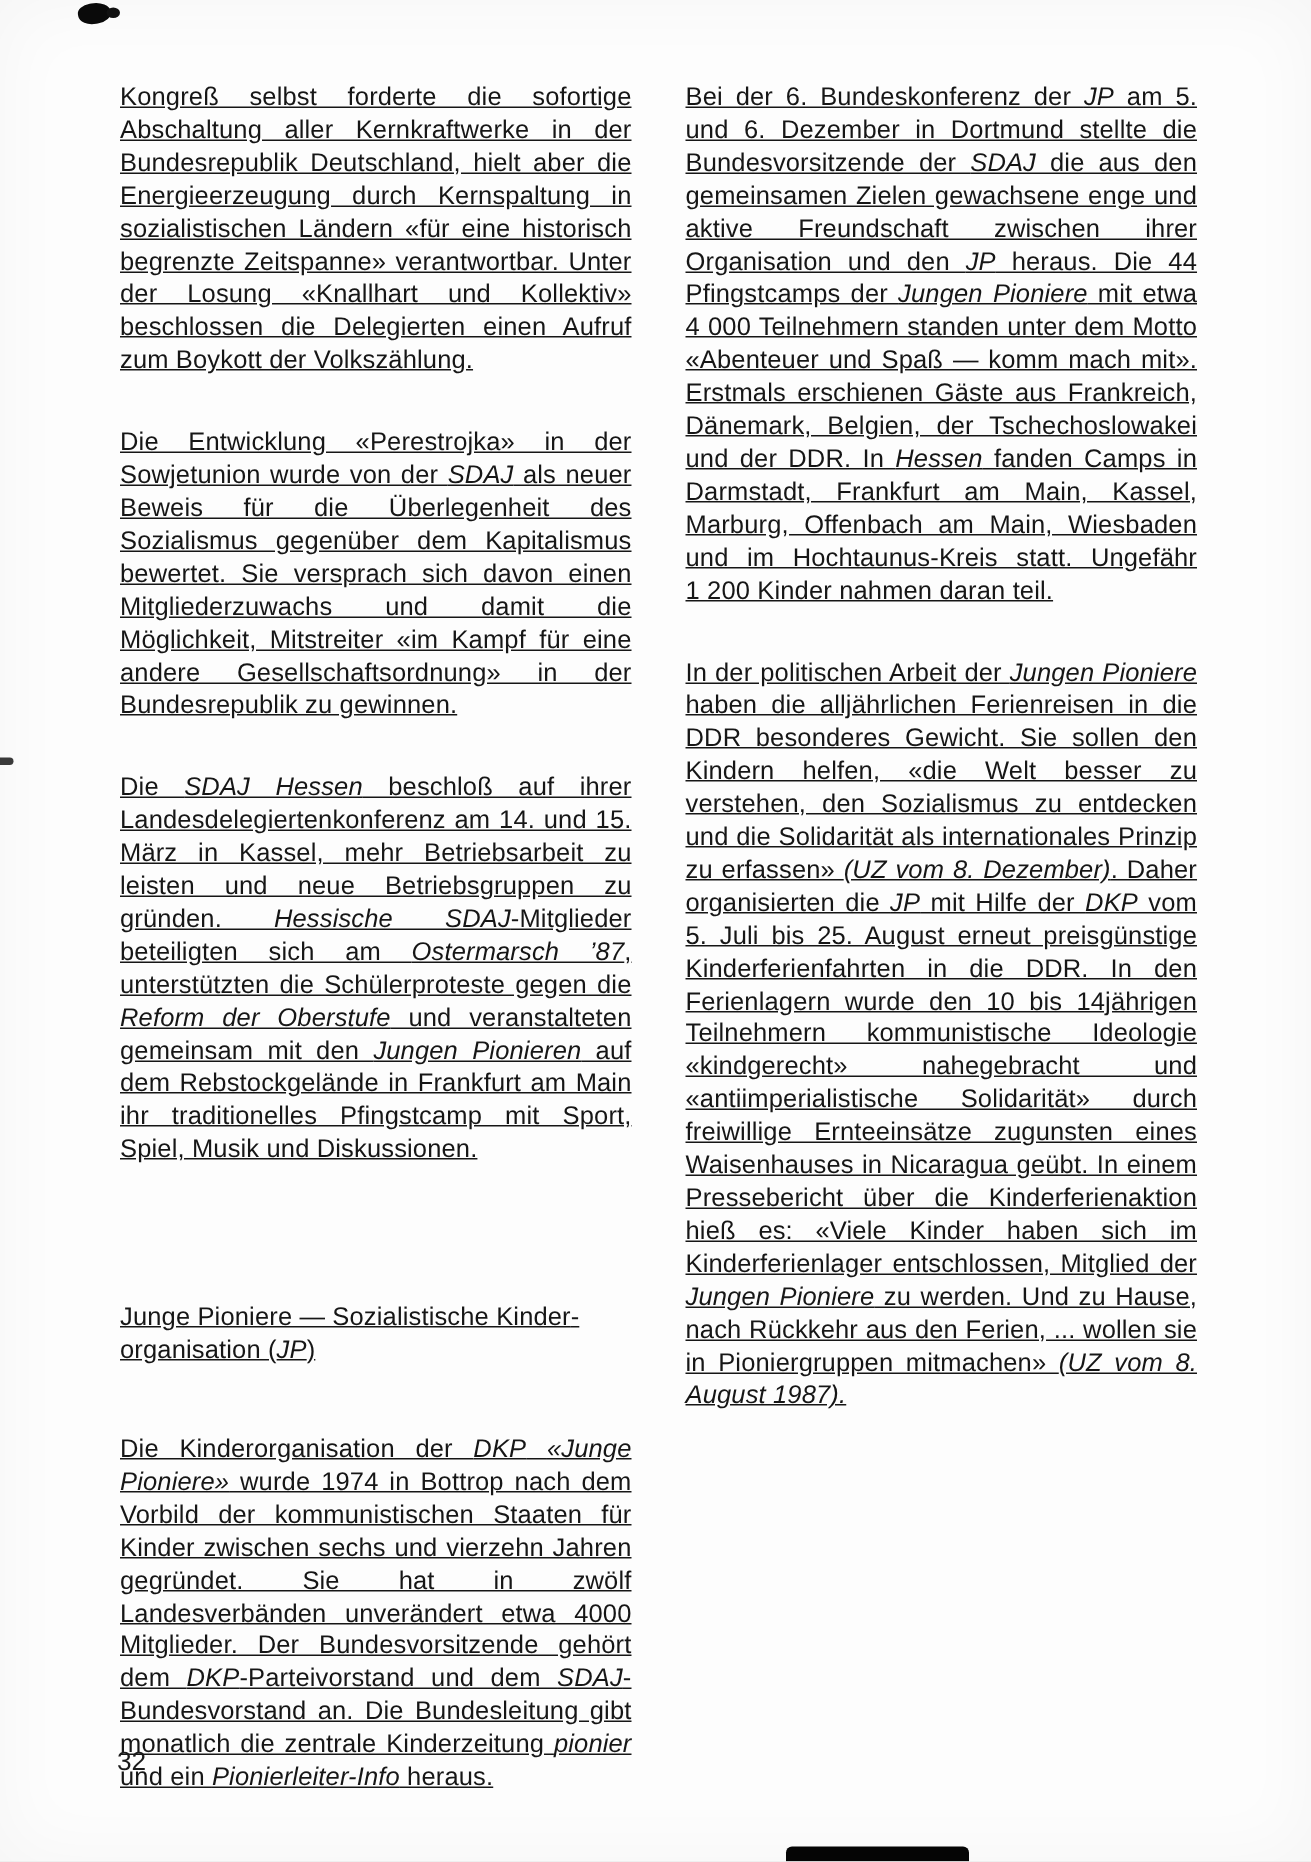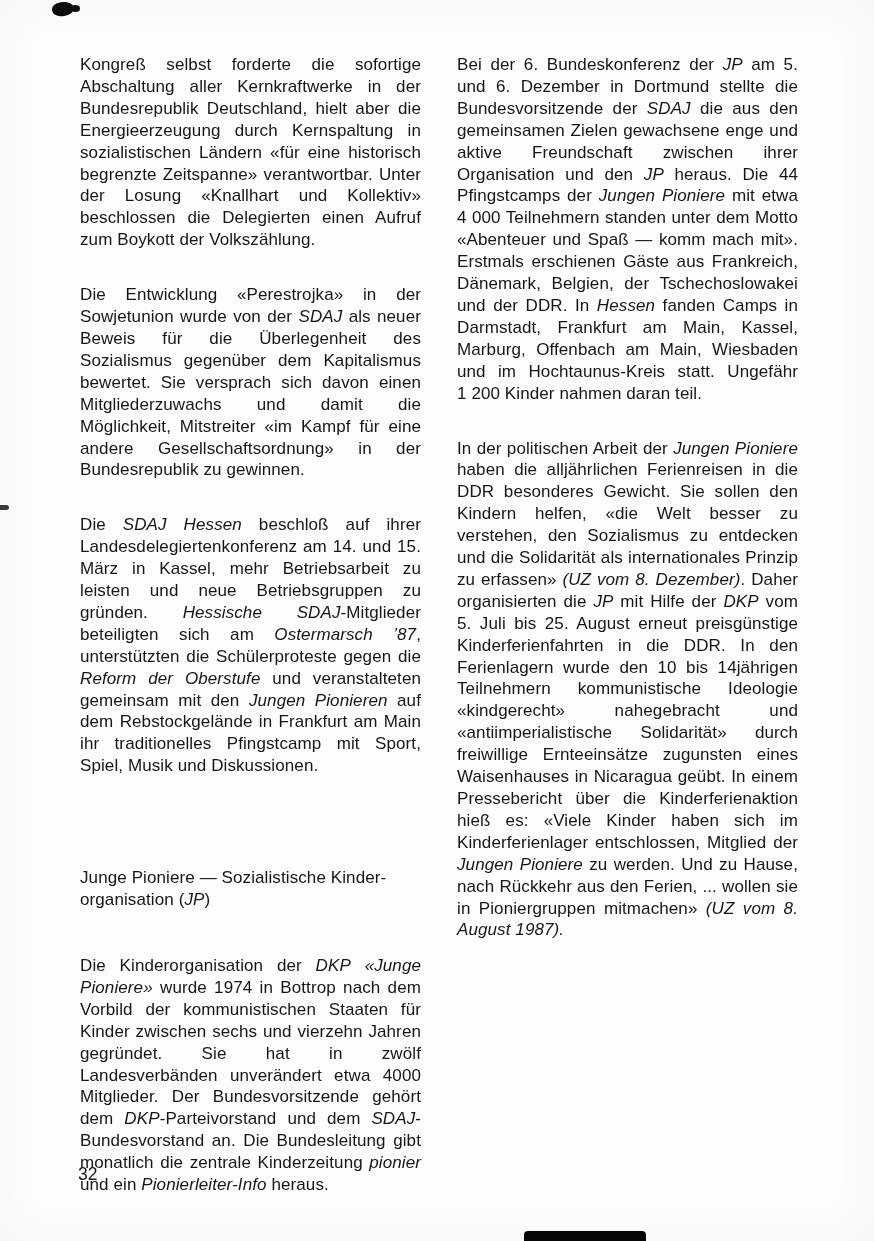--- a/index.html
+++ b/index.html
@@ -27,20 +27,21 @@
     gap: 36px;
   }
   .column {
     width: 341px;
   }
   .column p {
     margin: 0 0 33px 0;
     font-size: 17px;
     line-height: 21.9px;
     letter-spacing: 0.1px;
+    text-decoration: underline;
   }
   .column p.para {
     text-align: justify;
     text-justify: inter-word;
   }
   .column p.heading {
     text-align: left;
     margin-top: 90px;
     margin-bottom: 44px;
   }

